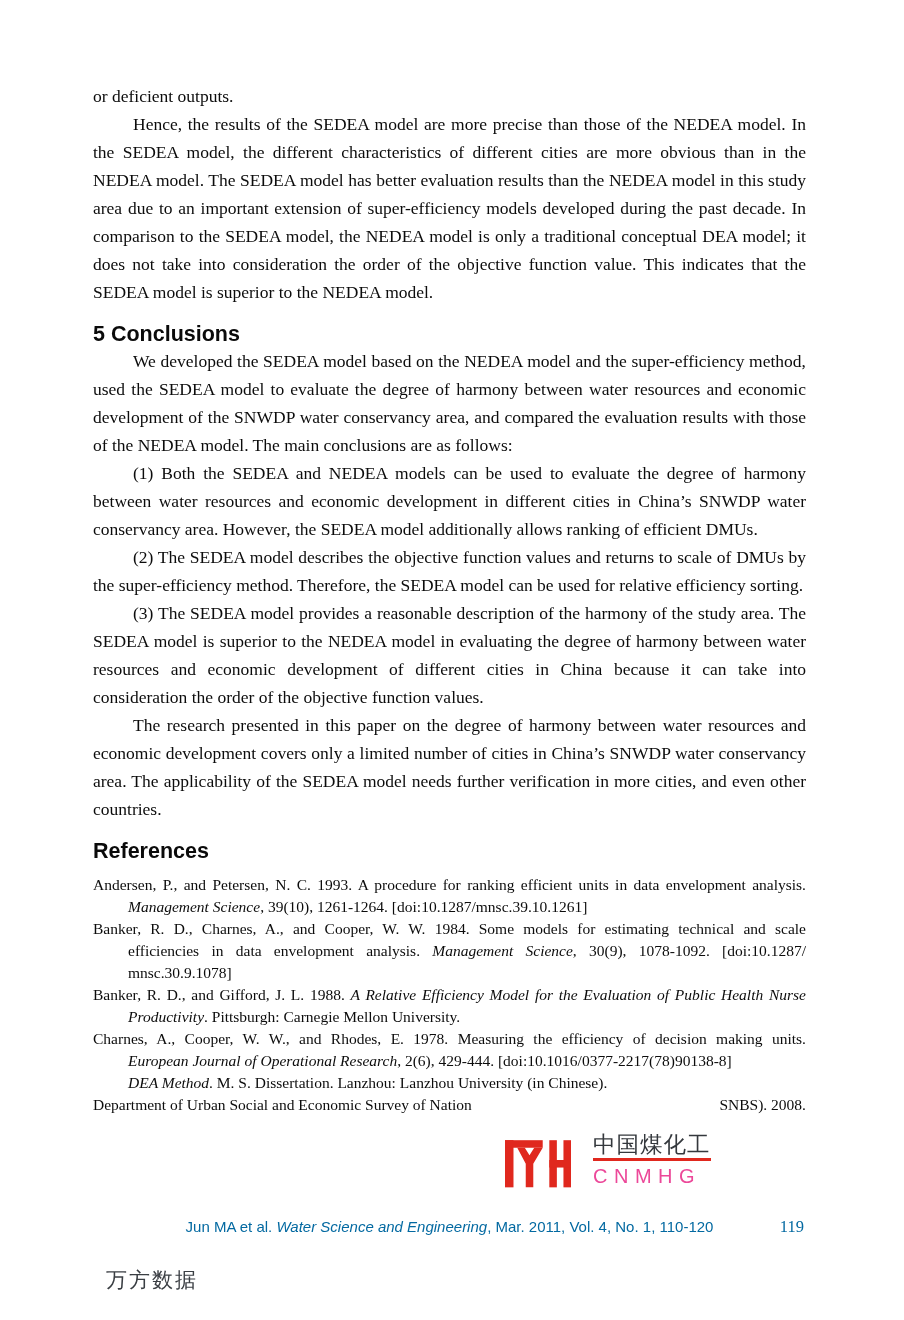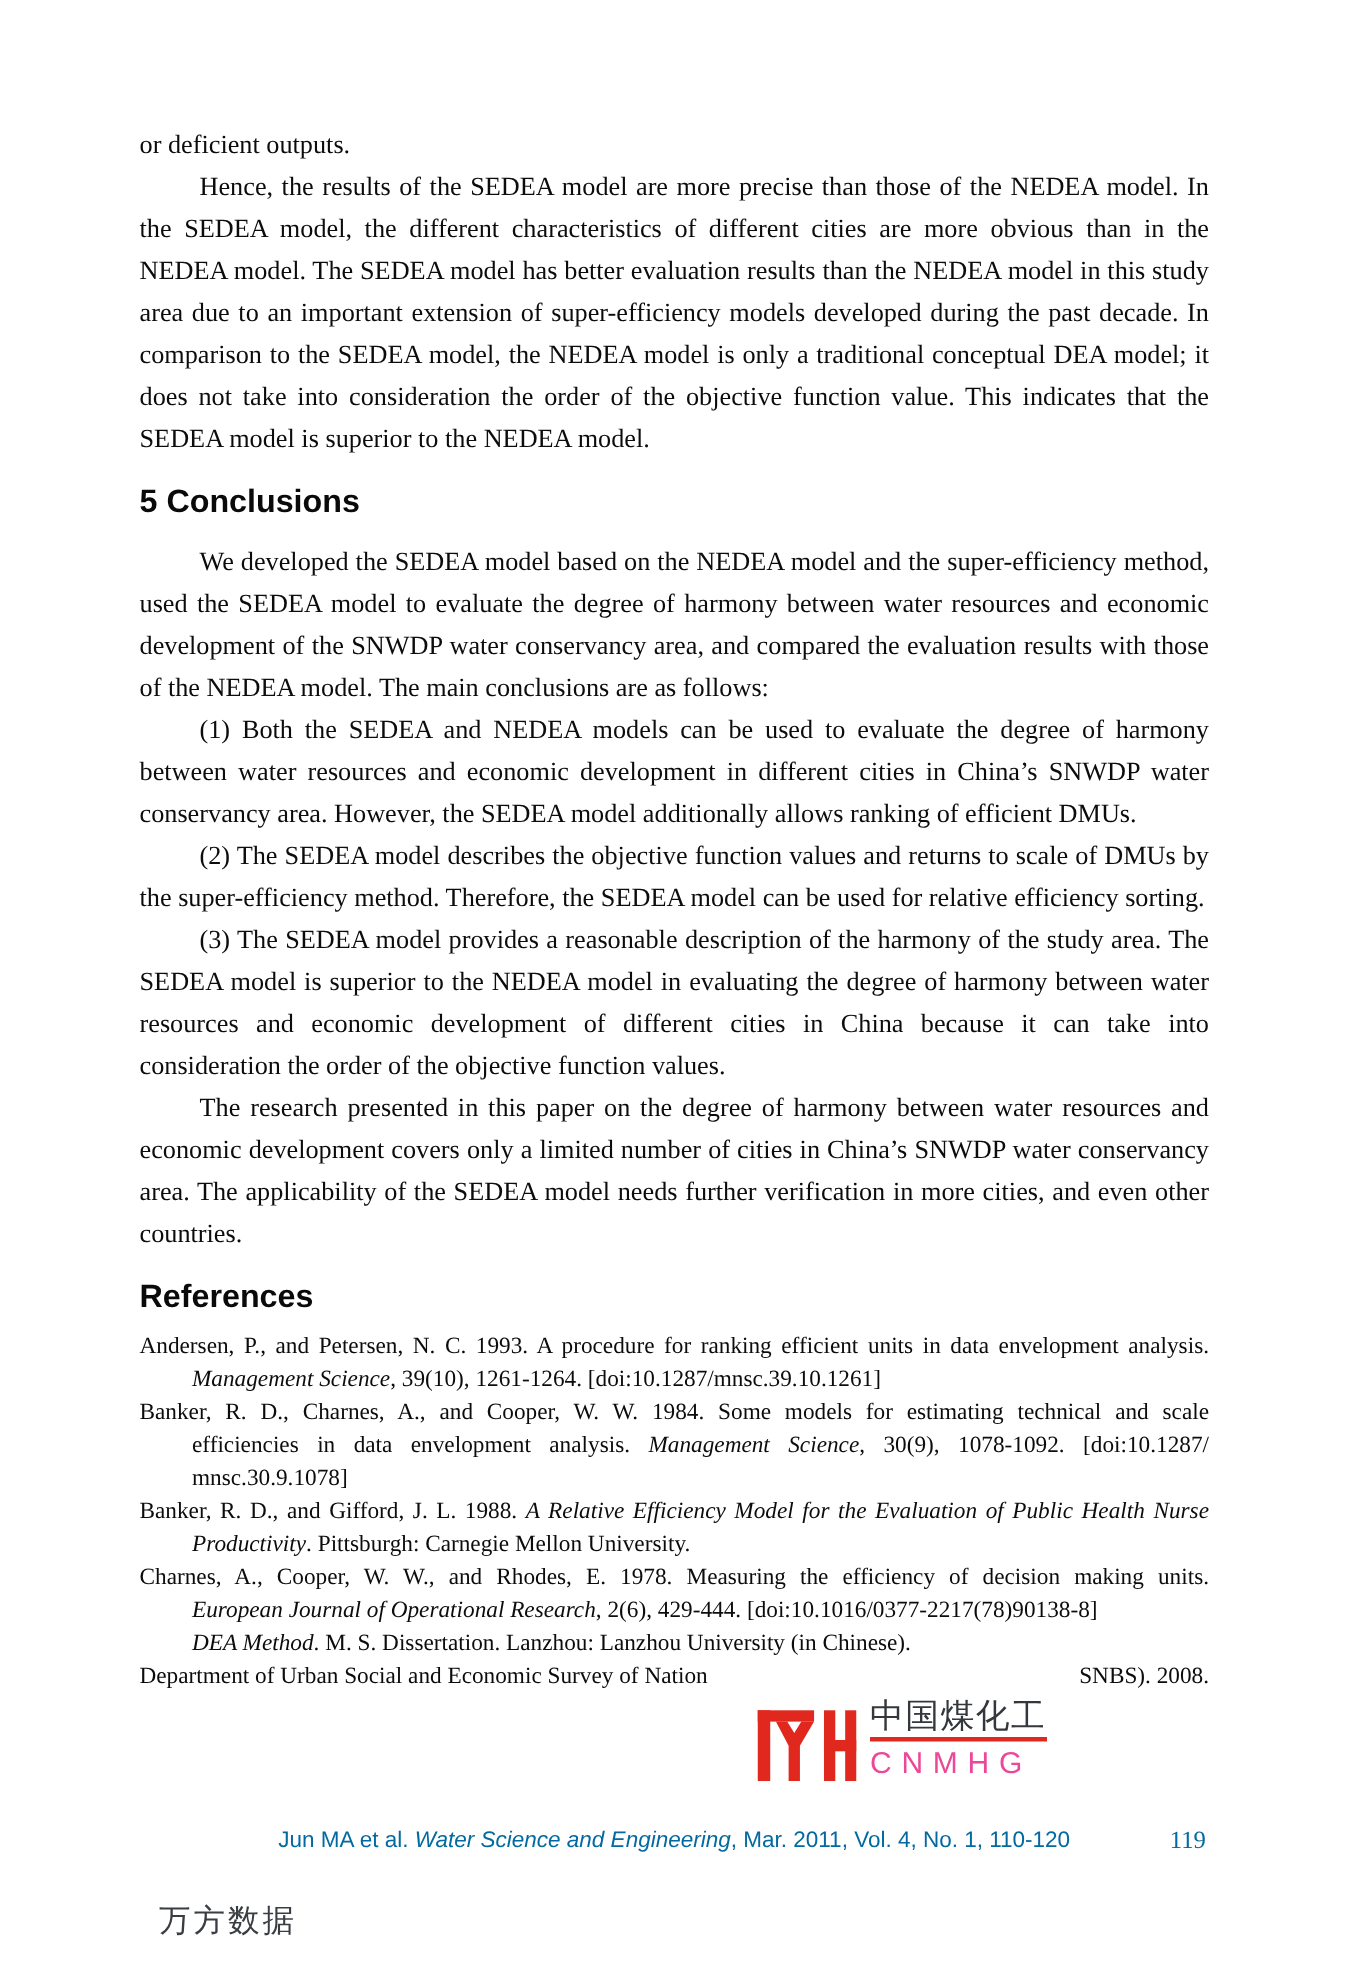--- a/index.html
+++ b/index.html
@@ -10,36 +10,36 @@
   }
   .content { position:absolute; left:93px; top:82px; width:713px; }
   .content p {
     font-size:17.5px; line-height:28px; text-align:justify;
     text-indent:40px; color:#0c0c0c;
   }
   .content p.noindent { text-indent:0; }
   h2.sect {
     font-family:"Liberation Sans", sans-serif; font-weight:bold;
     font-size:21.5px; line-height:25px; color:#0a0a0a;
-    margin-top:16px; margin-bottom:13px; text-align:left; text-indent:0;
+    margin-top:16px; text-align:left; text-indent:0;
   }
   h2.refs-h { margin-top:16px; margin-bottom:10px; }
   .refs { font-size:15.5px; line-height:22px; }
   .rline { text-align:justify; position:relative; }
   .rline.jfull { text-align:justify; text-align-last:justify; text-justify:inter-word; }
   .rline.cont { padding-left:35px; }
   .it { font-style:italic; }
   .r6right { position:absolute; right:0; top:0; }
   
   .watermark {
     position:absolute; left:505px; top:1131px; width:209px; height:72px;
     background:#ffffff; z-index:5; display:flex; align-items:flex-start;
   }
   .wm-logo { flex:0 0 auto; margin-top:1px; }
-  .wm-texts { margin-left:9px; margin-top:0; }
+  .wm-texts { margin-left:22px; margin-top:0; }
   .wm-cn {
     font-family:"DejaVu Sans", sans-serif; font-size:22.5px; line-height:26px;
     color:#34383d; letter-spacing:1px; border-bottom:3px solid #e0281e;
     padding-bottom:1px; white-space:nowrap;
   }
   .wm-latin {
     font-family:"Liberation Sans", sans-serif; font-size:20px; line-height:24px;
     color:#ec4899; letter-spacing:6.5px; margin-top:3px; white-space:nowrap;
   }
   

